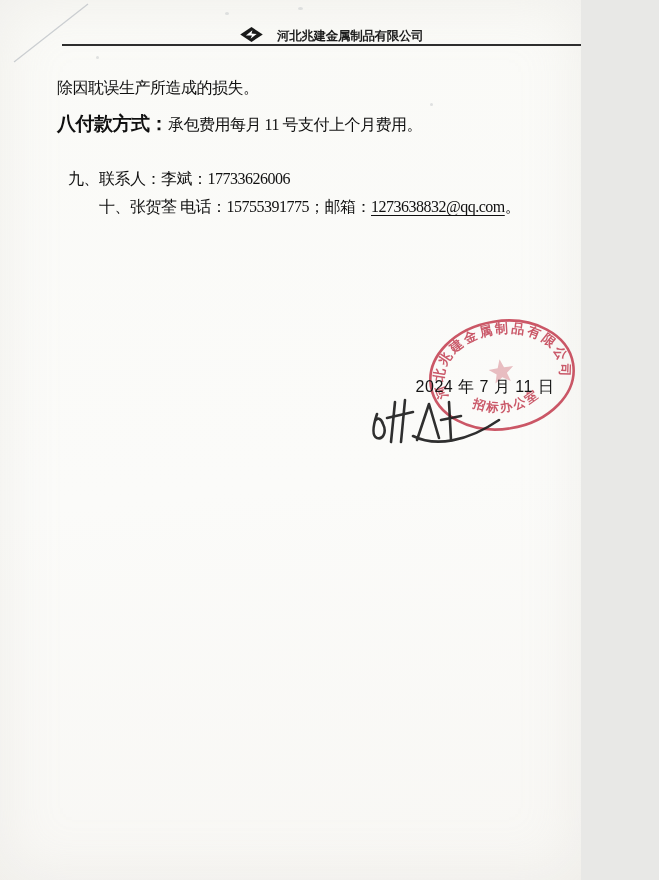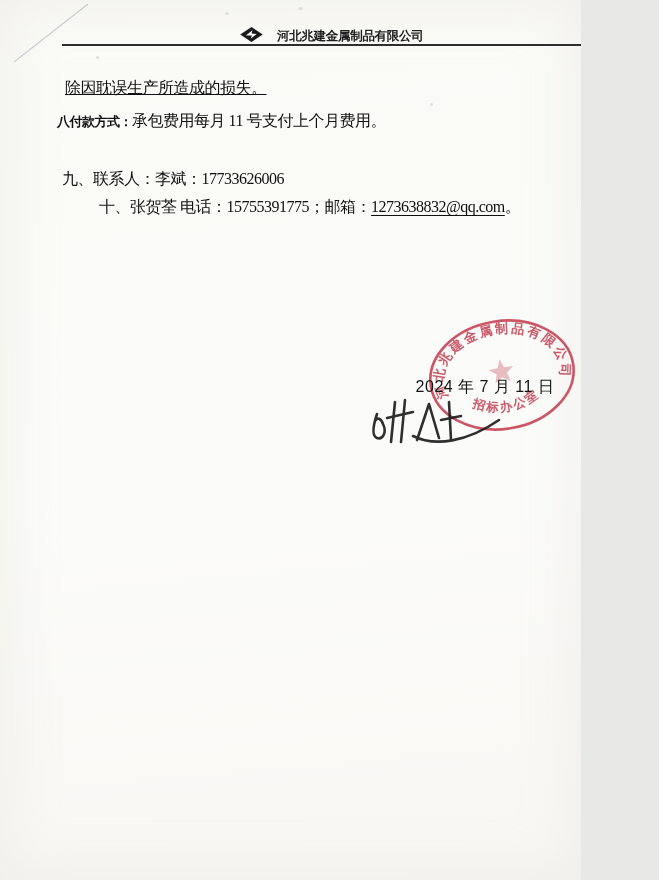--- a/index.html
+++ b/index.html
@@ -40,27 +40,27 @@
   <div class="speck" style="left:96px;top:56px;width:3px;height:3px;"></div>
   <div class="speck" style="left:430px;top:103px;width:3px;height:3px;"></div>
 
   <svg class="abs" style="left:240px;top:27px;" width="23" height="15" viewBox="0 0 24 16">
     <polygon points="12,0 24,8 12,16 0,8" fill="#1a1a1a"></polygon>
     <polygon points="6,9 13,3.5 12,7 17.5,7.5 11,12.5 12.5,9" fill="#ffffff"></polygon>
   </svg>
   <div class="company-title">河北兆建金属制品有限公司</div>
   <div class="header-rule"></div>
 
-  <div class="txt" style="left:65px;top:78px;text-decoration:underline;">除因耽误生产所造成的损失。</div>
+  <div class="txt" style="left:57px;top:78px;">除因耽误生产所造成的损失。</div>
 
   <div class="txt" style="left:57px;top:111px;">
-    <span class="bold-sans" style="font-size:13px;">八付款方式：</span><span>承包费用每月 11 号支付上个月费用。</span>
+    <span class="bold-sans" style="font-size:19px;">八付款方式：</span><span>承包费用每月 11 号支付上个月费用。</span>
   </div>
 
-  <div class="txt" style="left:62px;top:169px;">九、联系人：李斌：17733626006</div>
+  <div class="txt" style="left:68px;top:169px;">九、联系人：李斌：17733626006</div>
 
   <div class="txt" style="left:60px;top:197px;margin-left:39px;">
     <span>十、张贺荃 电话：15755391775；邮箱：</span><span class="u">1273638832@qq.com</span><span>。</span>
   </div>
 
 
   <div class="stamp-wrap">
     <svg width="220" height="160" viewBox="0 0 220 160">
       <defs>
         <path id="arcTop" d="M 56.5,97.7 A 59,42 0 1 1 163.5,97.7" fill="none"></path>

